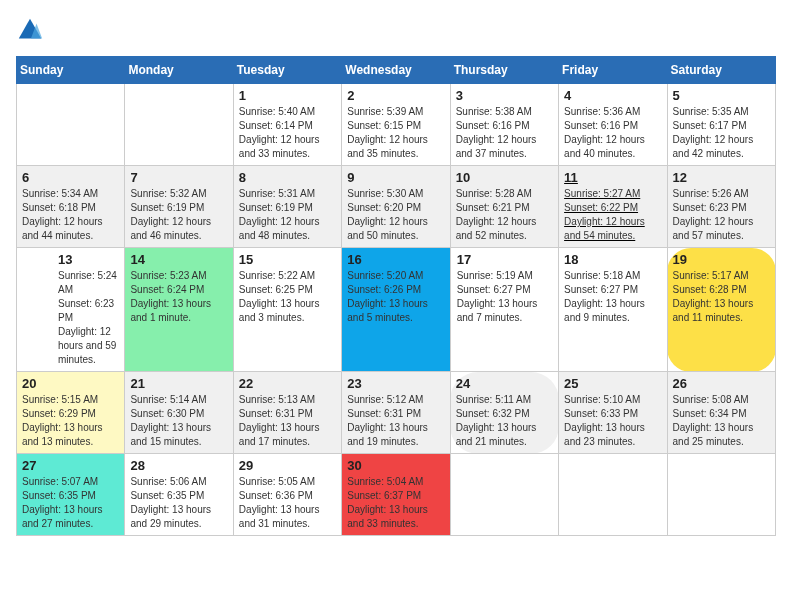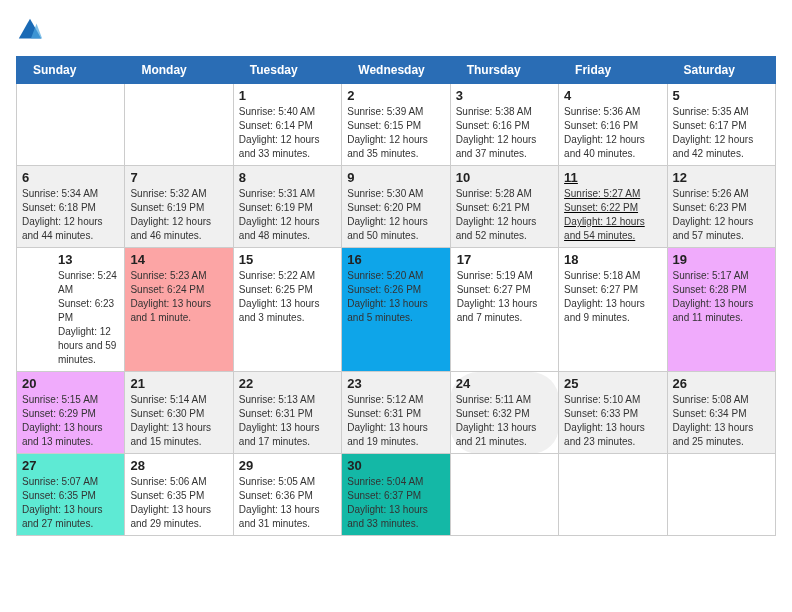--- a/index.html
+++ b/index.html
@@ -53,21 +53,21 @@
       color: #444;
     }
     .calendar {
       width: 100%;
       border-collapse: collapse;
       font-size: 11px;
     }
     .calendar th {
       background: #2a6db5;
       color: #fff;
-      padding: 6px 16px;
+      padding: 6px 3px;
       text-align: left;
       font-size: 12px;
       border: 1px solid #2a6db5;
     }
     .calendar td {
       border: 1px solid #ccc;
       vertical-align: top;
       padding: 4px 5px;
       height: 80px;
       width: 108px;
@@ -228,21 +228,21 @@
       </tr>
       <tr>
         <td style="background: rgb(255, 255, 255); padding-left: 41px;">
         <span class="day-number">13</span>
         <div class="sun-info">
           <span>Sunrise: 5:24 AM</span><br>
           <span>Sunset: 6:23 PM</span><br>
           <span>Daylight: 12 hours and 59 minutes.</span>
         </div>
       </td>
-        <td style="background: #fca5a5; margin-left: 48px;">
+        <td style="background: #86efac; margin-left: 48px;">
         <span class="day-number">14</span>
         <div class="sun-info">
           <span>Sunrise: 5:23 AM</span><br>
           <span>Sunset: 6:24 PM</span><br>
           <span>Daylight: 13 hours and 1 minute.</span>
         </div>
       </td>
         <td style="background: rgb(255, 255, 255);">
         <span class="day-number">15</span>
         <div class="sun-info">
@@ -268,31 +268,31 @@
         </div>
       </td>
         <td style="background: rgb(255, 255, 255);">
         <span class="day-number">18</span>
         <div class="sun-info">
           <span>Sunrise: 5:18 AM</span><br>
           <span>Sunset: 6:27 PM</span><br>
           <span>Daylight: 13 hours and 9 minutes.</span>
         </div>
       </td>
-        <td style="background: #f0abfc;">
+        <td style="background: #fde047; border-radius: 24px;">
         <span class="day-number">19</span>
         <div class="sun-info">
           <span>Sunrise: 5:17 AM</span><br>
           <span>Sunset: 6:28 PM</span><br>
           <span>Daylight: 13 hours and 11 minutes.</span>
         </div>
       </td>
       </tr>
       <tr>
-        <td style="background: #f0abfc;">
+        <td style="background: #fef9c3;">
         <span class="day-number">20</span>
         <div class="sun-info">
           <span>Sunrise: 5:15 AM</span><br>
           <span>Sunset: 6:29 PM</span><br>
           <span>Daylight: 13 hours and 13 minutes.</span>
         </div>
       </td>
         <td style="background: rgb(240, 240, 240);">
         <span class="day-number">21</span>
         <div class="sun-info">
@@ -360,21 +360,21 @@
         </div>
       </td>
         <td style="background: rgb(255, 255, 255);">
         <span class="day-number">29</span>
         <div class="sun-info">
           <span>Sunrise: 5:05 AM</span><br>
           <span>Sunset: 6:36 PM</span><br>
           <span>Daylight: 13 hours and 31 minutes.</span>
         </div>
       </td>
-        <td style="background: #14b8a6; margin-left: 24px;">
+        <td style="background: #ef4444; margin-left: 24px;">
         <span class="day-number">30</span>
         <div class="sun-info">
           <span>Sunrise: 5:04 AM</span><br>
           <span>Sunset: 6:37 PM</span><br>
           <span>Daylight: 13 hours and 33 minutes.</span>
         </div>
       </td>
         <td class="empty-cell"></td>
         <td class="empty-cell"></td>
         <td class="empty-cell"></td>

